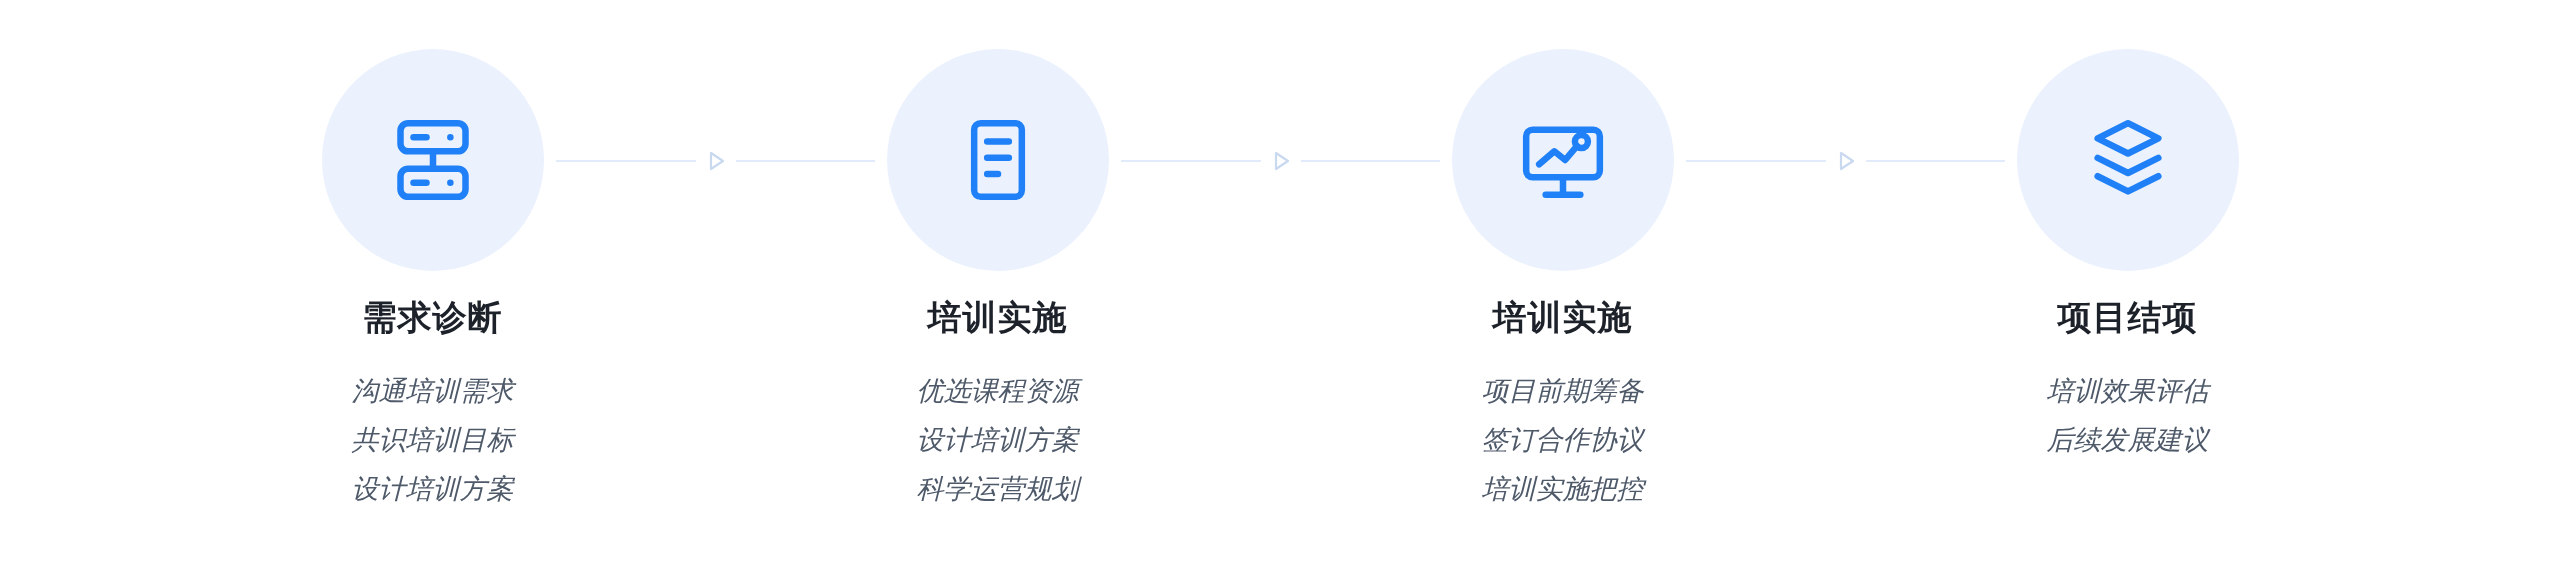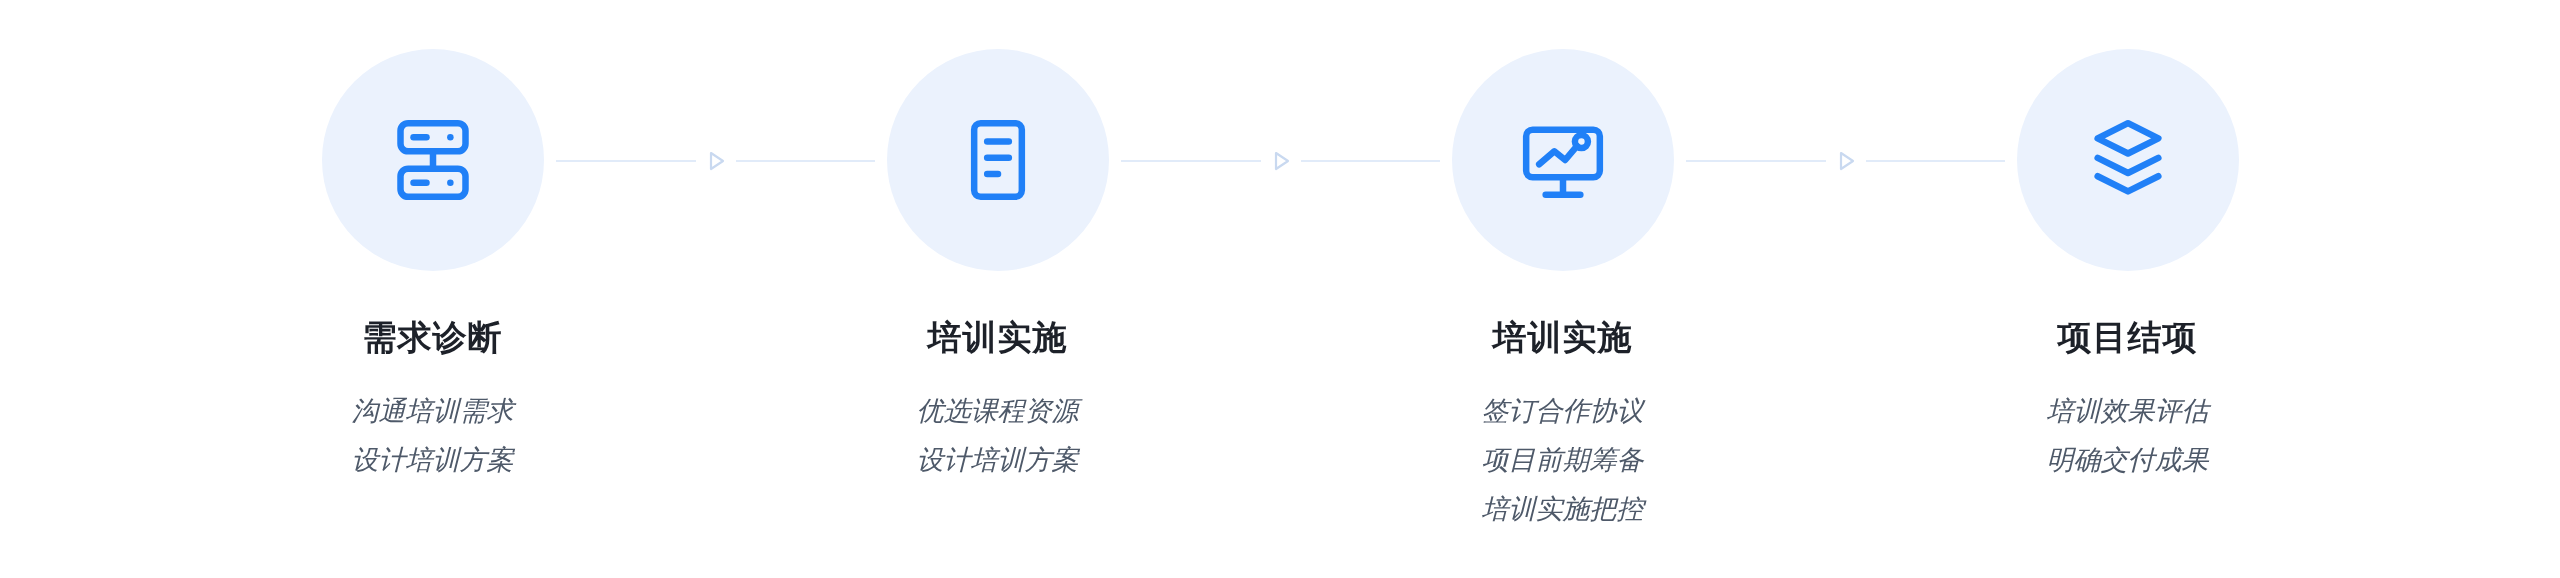--- a/index.html
+++ b/index.html
@@ -48,21 +48,21 @@
   .icon-circle svg {
     width: 104px;
     height: 104px;
     stroke: var(--icon-blue);
     stroke-width: 3;
     stroke-linecap: round;
     stroke-linejoin: round;
     fill: none;
   }
   .step-title {
-    margin-top: 44px;
+    margin-top: 24px;
     font-size: 34px;
     font-weight: 700;
     color: var(--title-color);
     letter-spacing: 1px;
     text-align: center;
   }
   .step-desc {
     margin-top: 26px;
     font-size: 27px;
     line-height: 49px;
@@ -114,70 +114,72 @@
           <line x1="15" y1="13.5" x2="21" y2="13.5"></line>
           <line x1="32" y1="13.5" x2="32.02" y2="13.5"></line>
           <line x1="15" y1="34.5" x2="21" y2="34.5"></line>
           <line x1="32" y1="34.5" x2="32.02" y2="34.5"></line>
           <line x1="24" y1="20" x2="24" y2="28"></line>
         </svg>
       </div>
       <div class="step-title">需求诊断</div>
       <div class="step-desc">
         <div>沟通培训需求</div>
+        <div>共识培训目标</div>
         <div>设计培训方案</div>
       </div>
     </div>
 
     <div class="step">
       <div class="icon-circle">
         <svg viewBox="0 0 48 48">
           <rect x="13" y="7" width="22" height="34" rx="3"></rect>
           <line x1="19" y1="15.5" x2="29" y2="15.5"></line>
           <line x1="19" y1="23" x2="29" y2="23"></line>
           <line x1="19" y1="30.5" x2="24" y2="30.5"></line>
         </svg>
       </div>
       <div class="step-title">培训实施</div>
       <div class="step-desc">
         <div>优选课程资源</div>
         <div>设计培训方案</div>
+        <div>科学运营规划</div>
       </div>
     </div>
 
     <div class="step">
       <div class="icon-circle">
         <svg viewBox="0 0 48 48">
           <rect x="7" y="10" width="34" height="22" rx="3"></rect>
           <polyline points="13,26 20,20 25,24 30.5,17.5"></polyline>
           <circle cx="32.5" cy="15.5" r="3"></circle>
           <line x1="24" y1="32" x2="24" y2="40"></line>
           <line x1="16" y1="40" x2="32" y2="40"></line>
         </svg>
       </div>
       <div class="step-title">培训实施</div>
       <div class="step-desc">
+        <div>项目前期筹备</div>
         <div>签订合作协议</div>
-        <div>项目前期筹备</div>
         <div>培训实施把控</div>
       </div>
     </div>
 
     <div class="step">
       <div class="icon-circle">
         <svg viewBox="0 0 48 48">
           <path d="M24 7 L38 14 L24 21 L10 14 Z"></path>
           <path d="M10 23 L24 30 L38 23"></path>
           <path d="M10 31.5 L24 38.5 L38 31.5"></path>
         </svg>
       </div>
       <div class="step-title">项目结项</div>
       <div class="step-desc">
         <div>培训效果评估</div>
-        <div>明确交付成果</div>
+        <div>后续发展建议</div>
       </div>
     </div>
 
   </div>
 
   <div class="connector c1">
     <div class="line"></div>
     <svg viewBox="0 0 28 28">
       <path d="M9 6 L21 14 L9 22 Z"></path>
     </svg>

